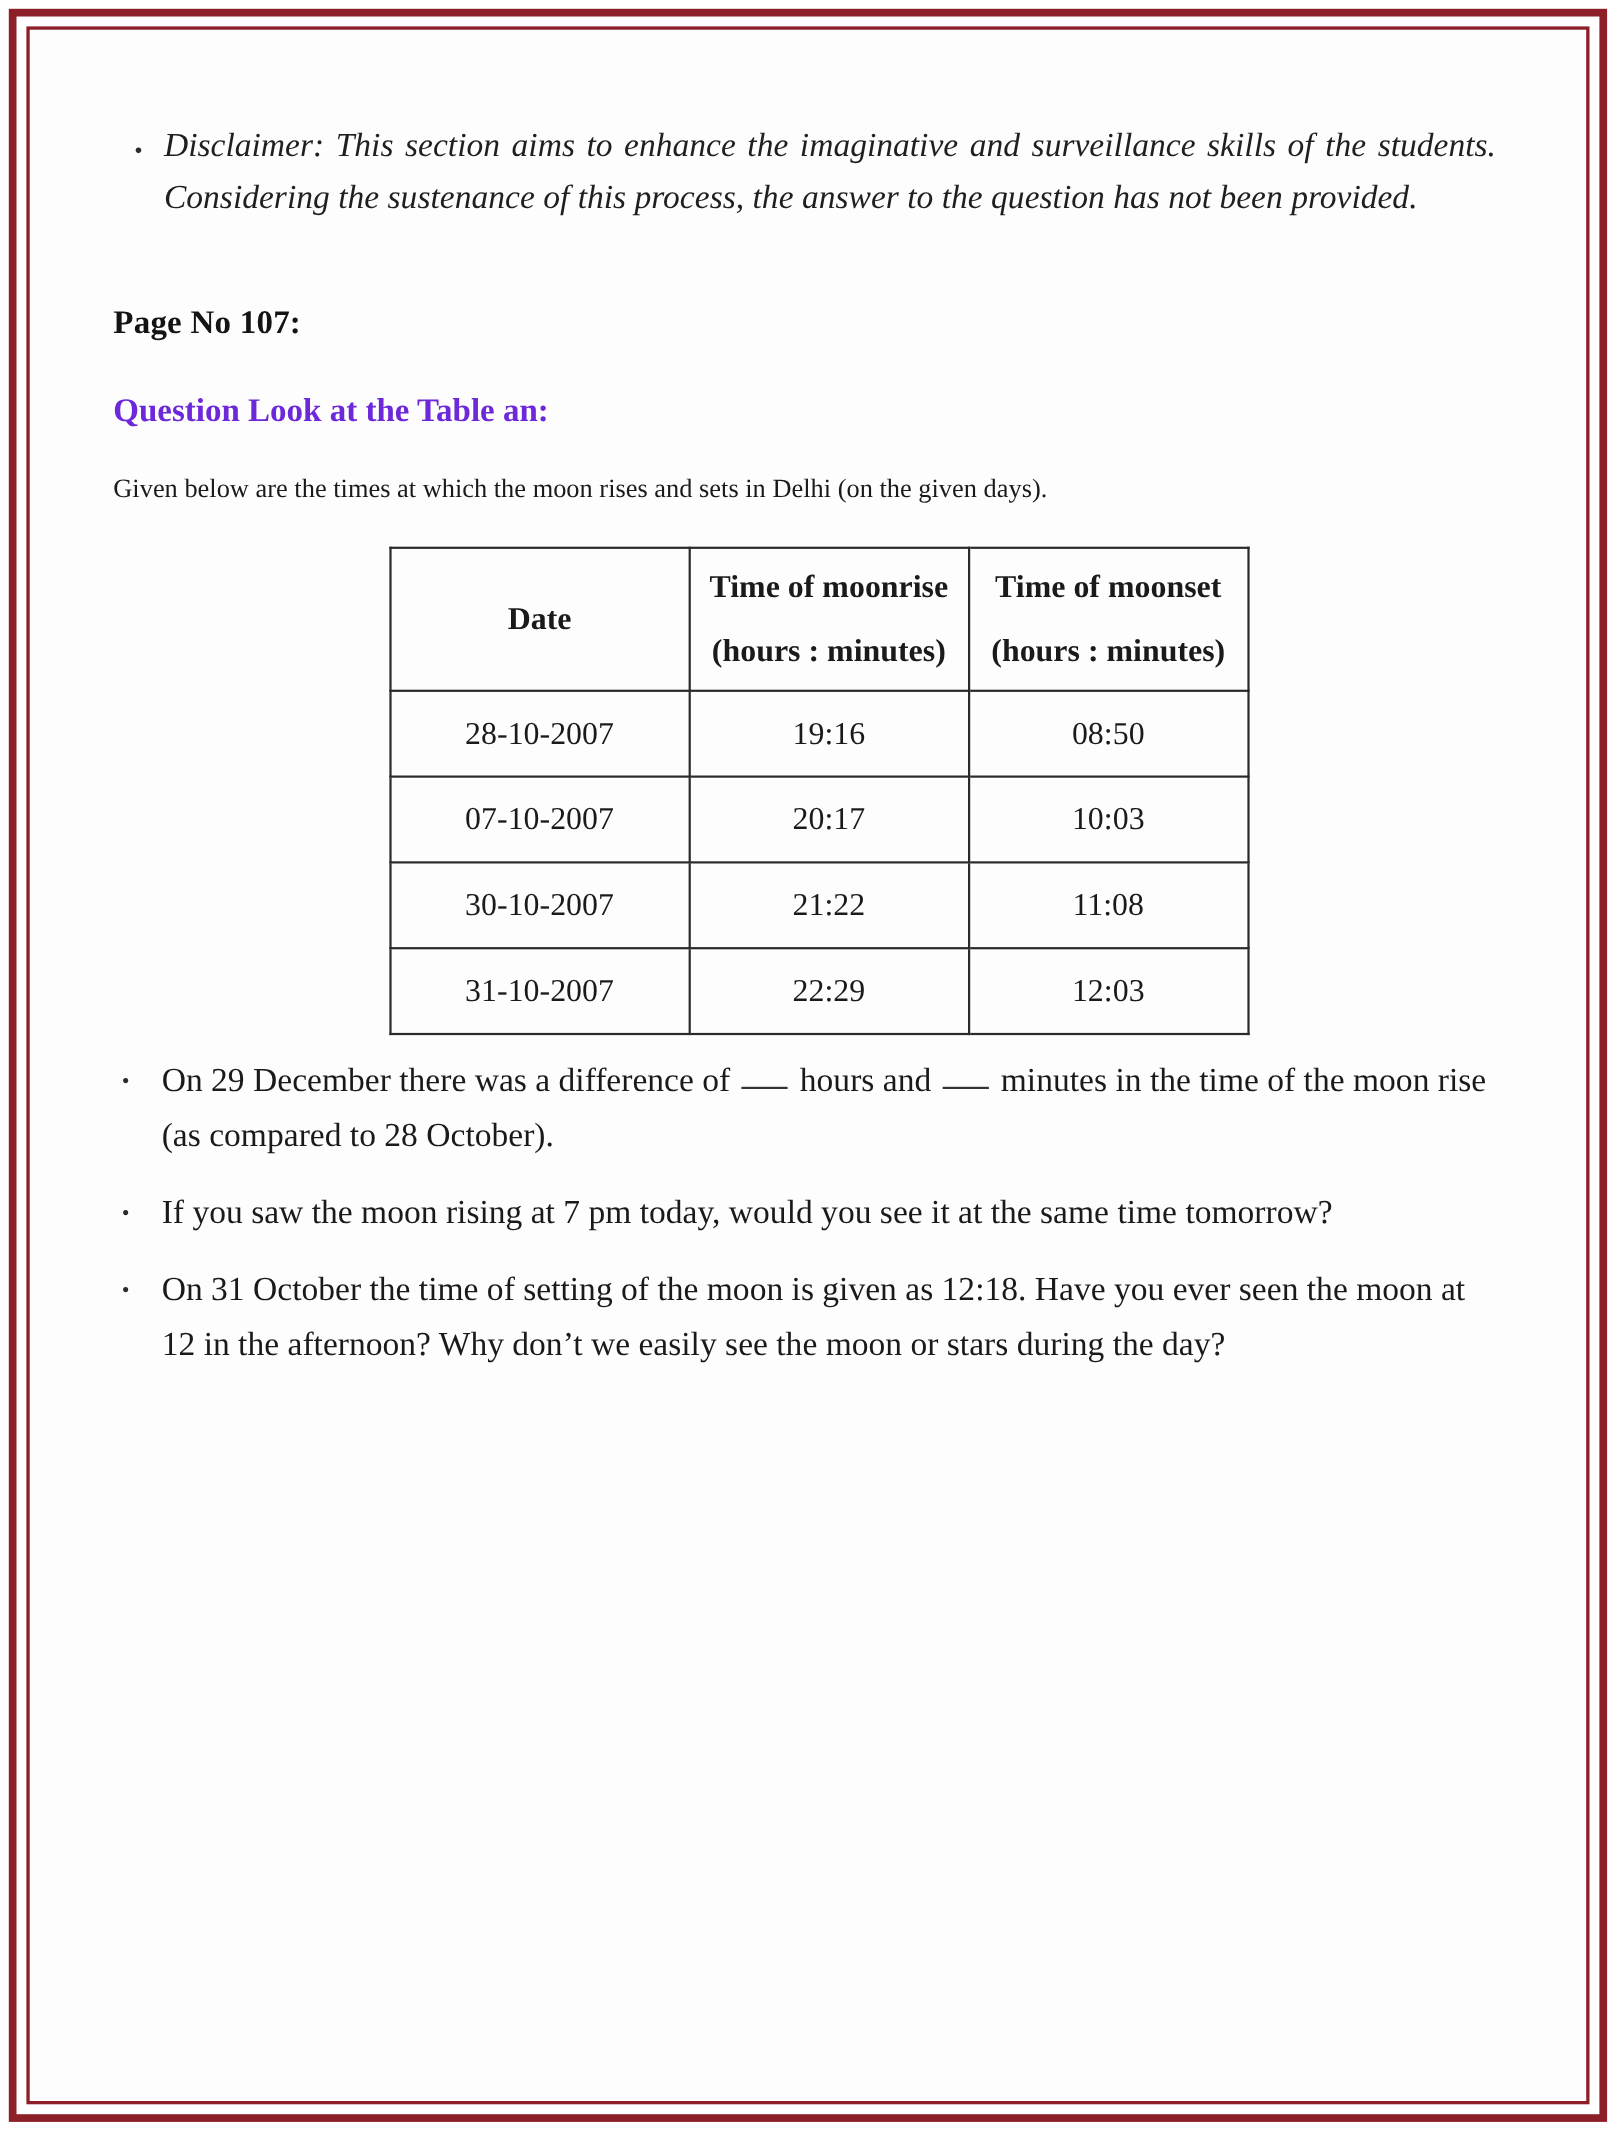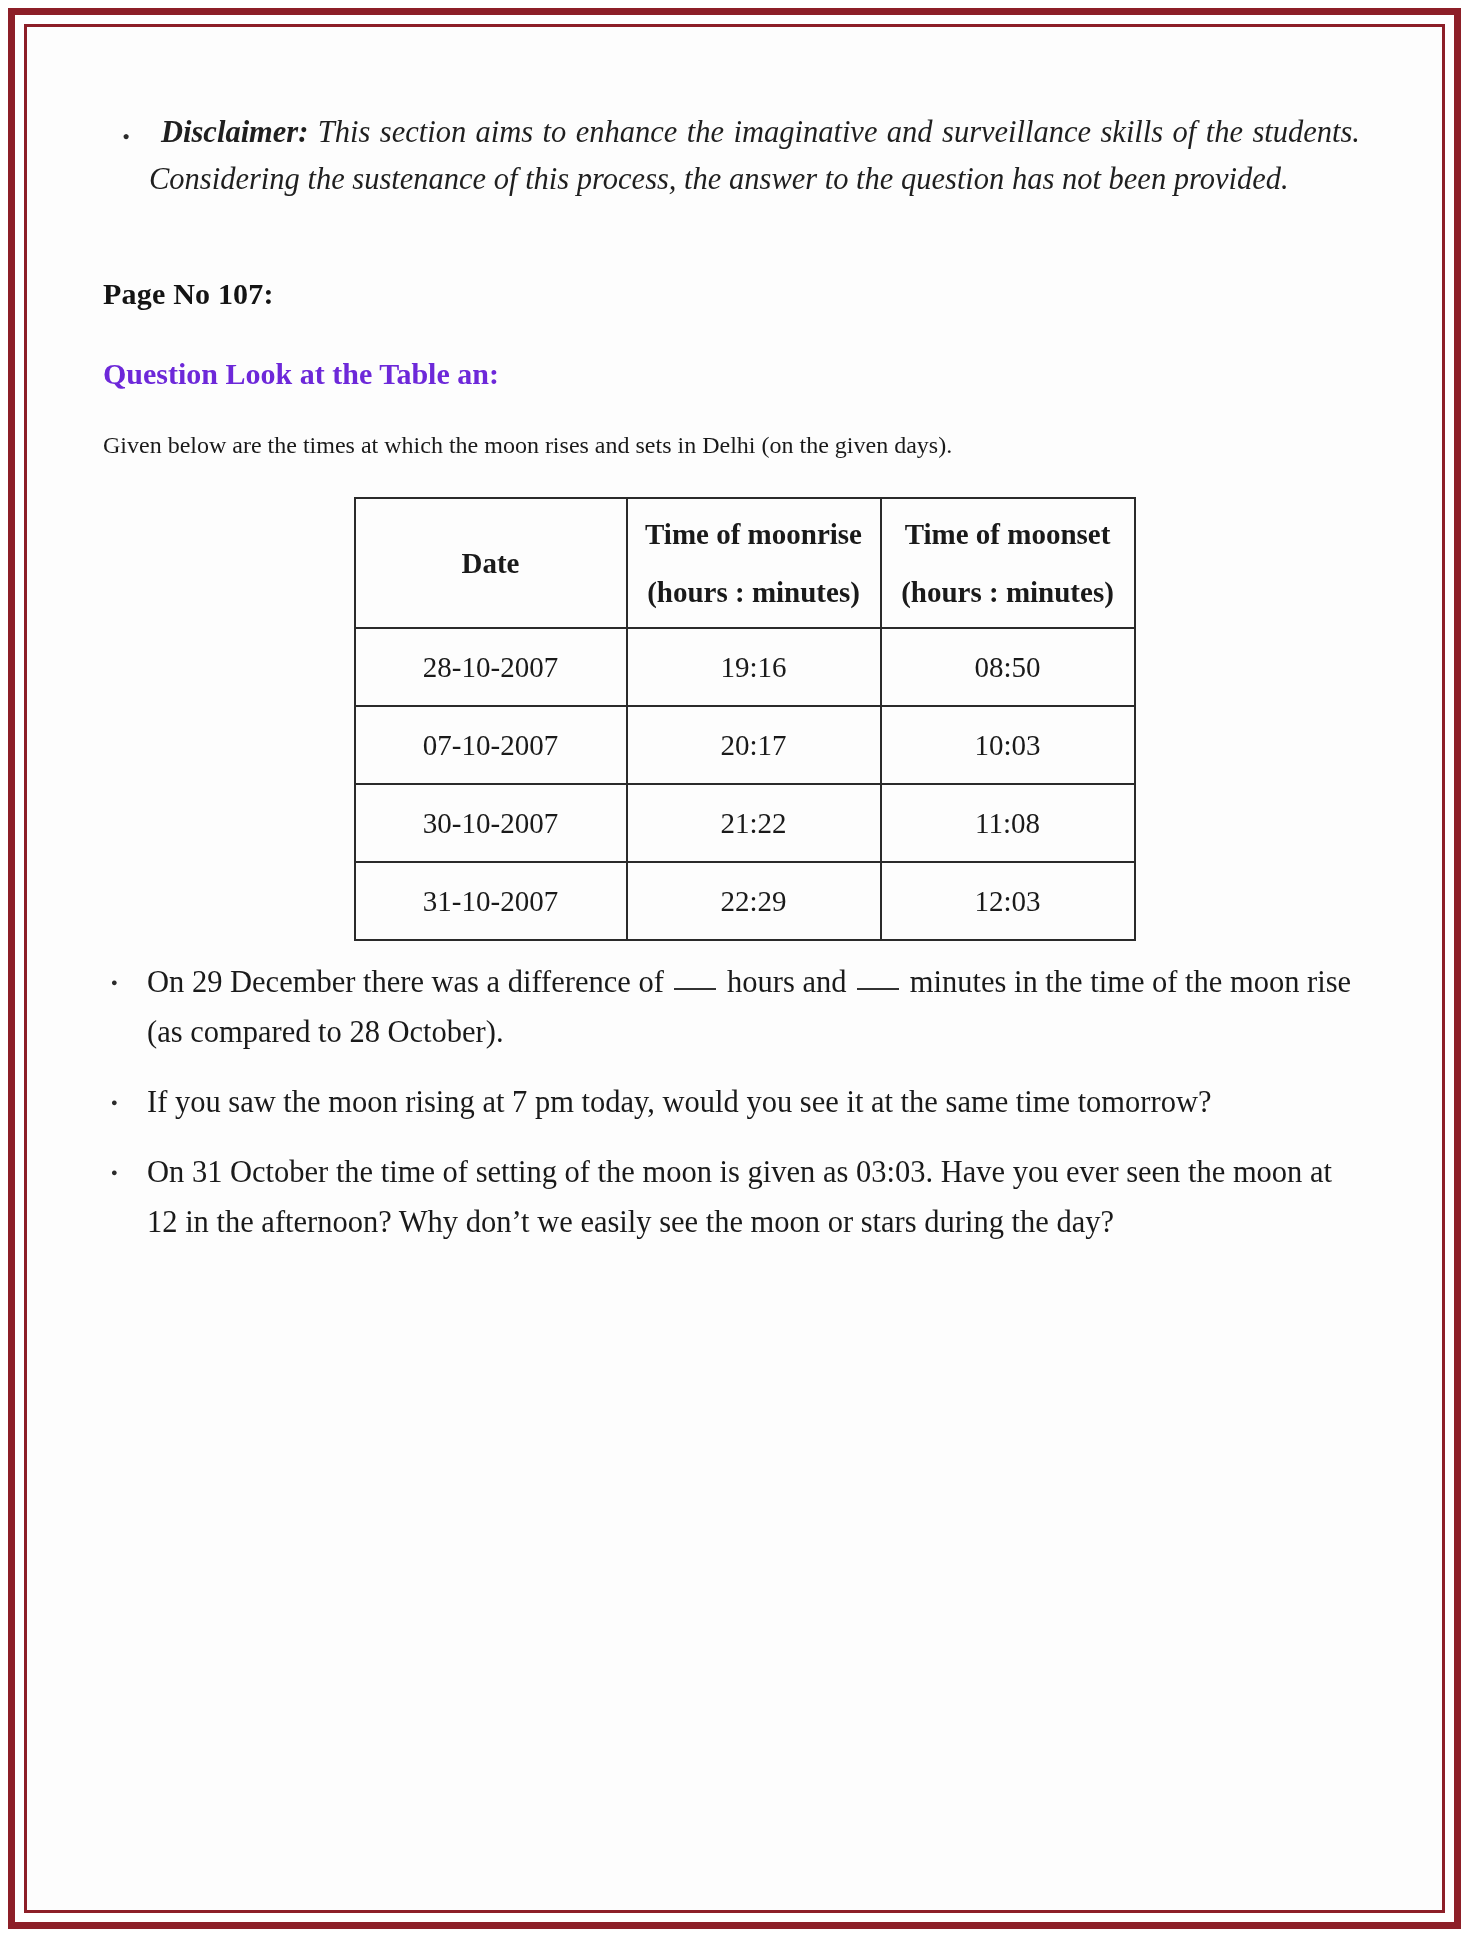--- a/index.html
+++ b/index.html
@@ -67,23 +67,22 @@
   .disclaimer-text {
     flex: 1 1 auto;
     font-style: italic;
     font-size: 30.5px;
     line-height: 47px;
     text-align: justify;
     color: #1f1f1f;
     padding-right: 8px;
   }
   .disclaimer-text b {
-    font-weight: bold;
+    font-weight: normal;
     font-style: italic;
-    margin-left: 12px;
   }
 
   
   .page-no {
     text-align: left;
     font-weight: bold;
     font-size: 30px;
     margin-top: 74px;
     letter-spacing: 0.2px;
     color: #141414;
@@ -231,19 +230,19 @@
                   <td>22:29</td>
                   <td>12:03</td>
                 </tr>
               </tbody>
           </table>
         </div>
 
         <ul class="qlist" id="question-list">
             <li><span>On 29 December there was a difference of </span><span class="blank-s"></span><span> hours and </span><span class="blank-s"></span><span> minutes in the time of the moon rise (as compared to 28 October).</span></li>
             <li><span>If you saw the moon rising at 7 pm today, would you see it at the same time tomorrow?</span></li>
-            <li><span>On 31 October the time of setting of the moon is given as 03:03. Have you ever seen the moon at 12 in the afternoon? Why don’t we easily see the moon or stars during the day?</span></li>
+            <li><span>On 31 October the time of setting of the moon is given as 12:18. Have you ever seen the moon at 12 in the afternoon? Why don’t we easily see the moon or stars during the day?</span></li>
           </ul>
 
       </div>
     </div>
   </div>
 </div>
 
 </body></html>

